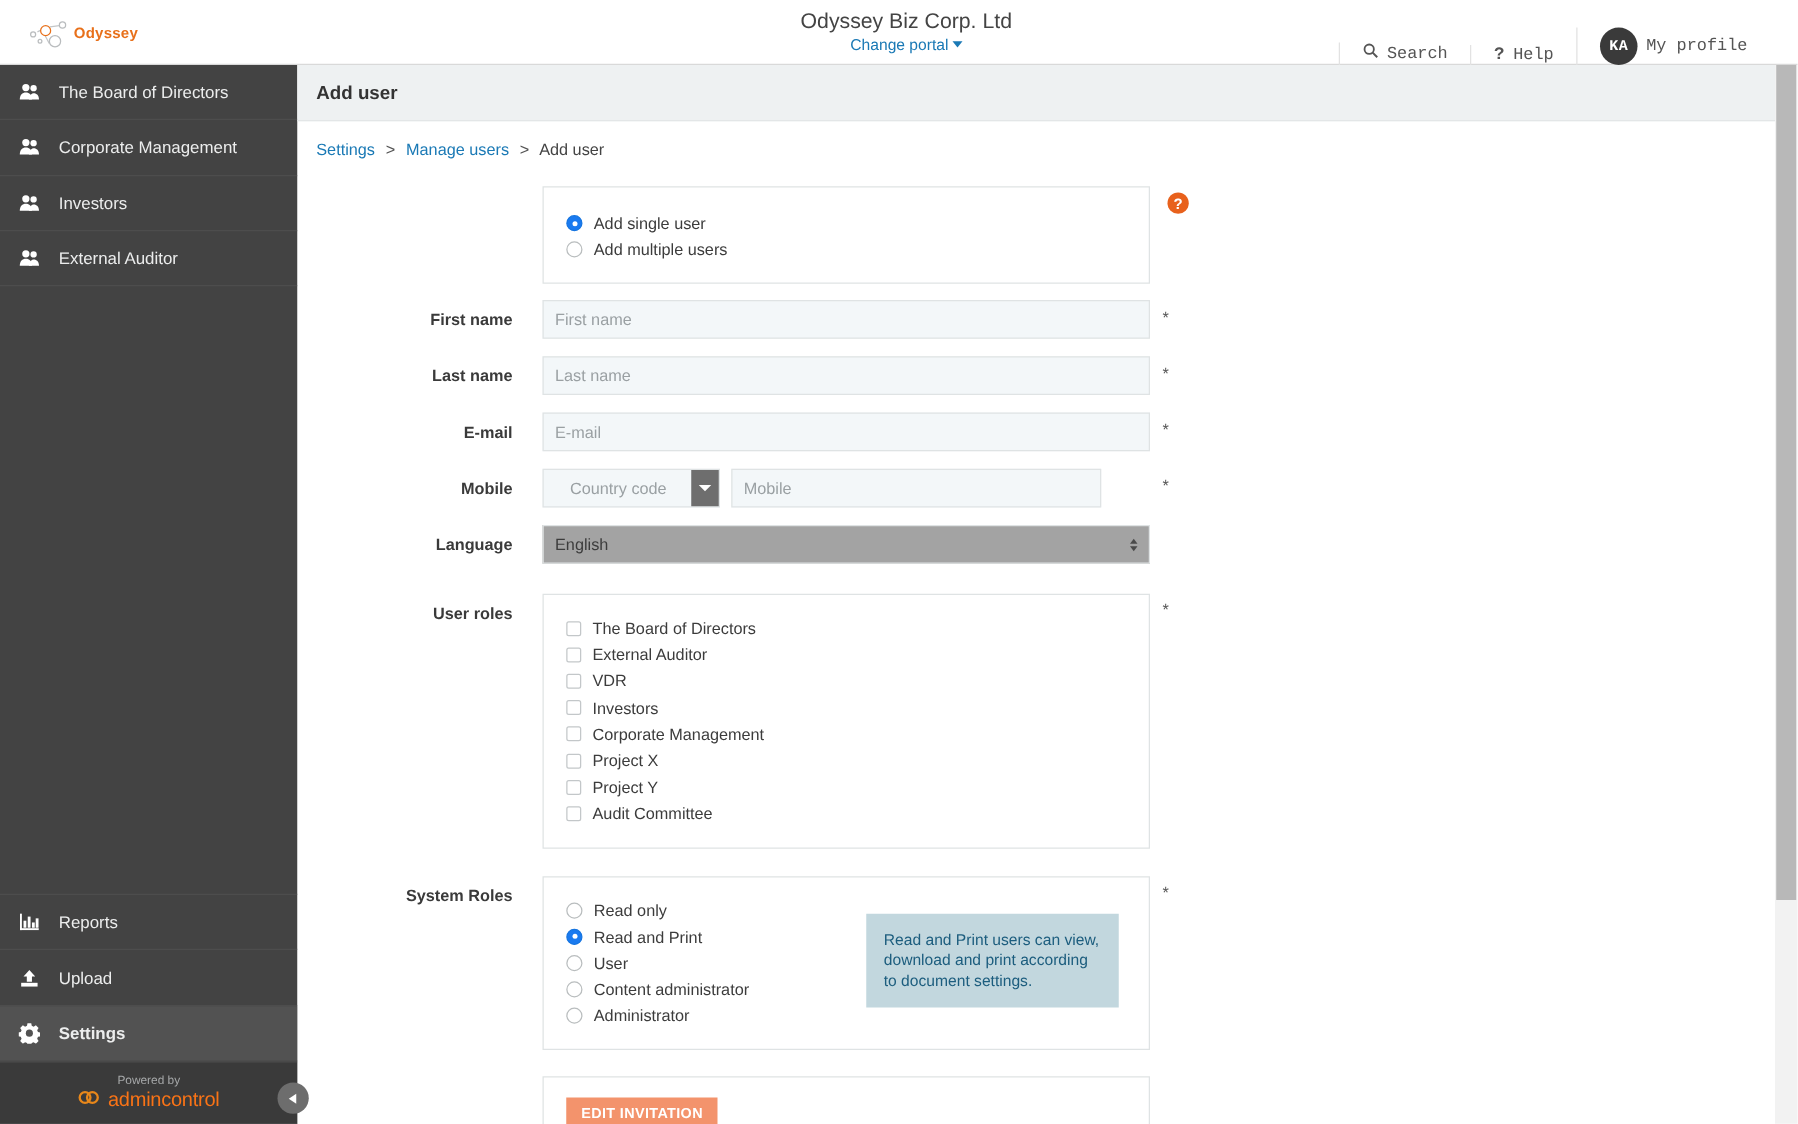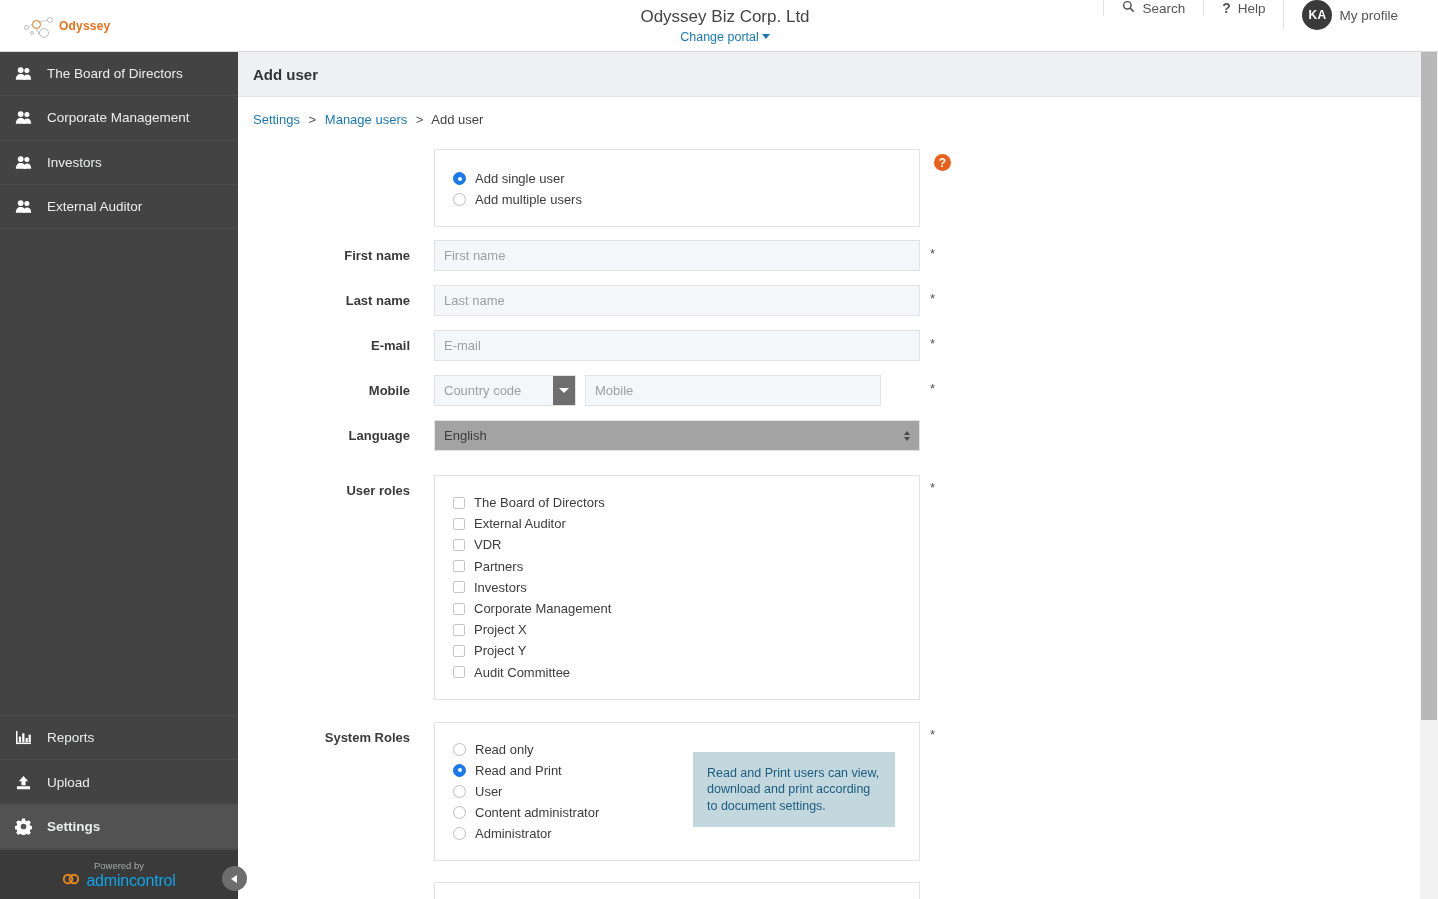--- a/index.html
+++ b/index.html
@@ -31,21 +31,21 @@
     pointer-events: none;
     margin-left: 12px;
   }
   .portal-title { font-size: 17px; color: #444; line-height: 20px; }
   .portal-change { font-size: 12.5px; color: #1a79b5; line-height: 17px; pointer-events: auto; cursor: pointer; }
   .caret-dn {
     display: inline-block; width: 0; height: 0; margin-left: 3px; vertical-align: middle;
     border-left: 4px solid transparent; border-right: 4px solid transparent; border-top: 5px solid #1a79b5;
   }
 
-  .topnav { position: absolute; right: 22px; top: 0; height: 52px; display: flex; align-items: flex-start; }
+  .topnav { position: absolute; right: 22px; top: 0; height: 52px; display: flex; align-items: flex-end; font-family: Liberation Mono, monospace; }
   .topnav-item {
     display: flex; align-items: center; padding: 0 18px; font-size: 13.5px; color: #555;
     border-left: 1px solid #e2e2e2; cursor: pointer; gap: 7px; white-space: nowrap;
   }
   .topnav-item.logout { color: #1a79b5; border-left: 1px solid #e2e2e2; padding-right: 14px; }
   .avatar {
     width: 30px; height: 30px; border-radius: 50%; background: #3a3a3a; color: #fff;
     font-size: 12px; font-weight: bold; display: flex; align-items: center; justify-content: center;
     letter-spacing: .3px;
   }
@@ -63,21 +63,21 @@
   }
   .side-item.active { background: #525252; font-weight: bold; }
   .side-item .ico { width: 19px; display: flex; align-items: center; justify-content: center; flex: 0 0 19px; }
   .side-bottom { border-top: 1px solid #4d4d4d; }
   .side-footer {
     height: 50px; background: #3a3a3a; display: flex; flex-direction: column;
     align-items: center; justify-content: center; border-top: 1px solid #4d4d4d;
   }
   .powered { font-size: 9.5px; color: #a6a8a9; line-height: 12px; }
   .ac-brand { display: flex; align-items: center; gap: 5px; }
-  .ac-name { font-size: 16px; color: #0ea5e9; letter-spacing: -.2px; }
+  .ac-name { font-size: 16px; color: #f97316; letter-spacing: -.2px; }
   .collapse-btn {
     position: absolute; left: 222px; top: 866px; width: 25px; height: 25px;
     border-radius: 50%; background: #6d6d6d; display: flex; align-items: center; justify-content: center;
     cursor: pointer; z-index: 6;
   }
   .collapse-arrow {
     width: 0; height: 0; border-top: 4px solid transparent; border-bottom: 4px solid transparent;
     border-right: 6px solid #ffffff; margin-right: 2px;
   }
 
@@ -126,21 +126,21 @@
 
   .tinput {
     width: 486px; height: 31px; border: 1px solid #dfe3e4; background: #f3f7f9;
     padding: 0 9px; font-size: 13px; color: #444; font-family: "Liberation Sans", sans-serif;
     outline: none;
   }
   .tinput::placeholder { color: #9aa0a3; }
 
   .ccode {
     width: 142px; height: 31px; border: 1px solid #dfe3e4; background: #f3f7f9;
-    display: flex; align-items: center; padding-left: 9px; font-size: 13px; color: #9aa0a3;
+    display: flex; align-items: center; padding-left: 21px; font-size: 13px; color: #9aa0a3;
     position: relative; cursor: pointer;
   }
   .ccode-btn {
     position: absolute; right: 0; top: 0; width: 22px; height: 29px; background: #6e6e6e;
     display: flex; align-items: center; justify-content: center; cursor: pointer;
   }
   .ccode-arrow {
     width: 0; height: 0; border-left: 5px solid transparent; border-right: 5px solid transparent;
     border-top: 5px solid #ffffff;
   }
@@ -431,24 +431,20 @@
             <span class="chkbox"></span>
             <span class="chk-label">The Board of Directors</span>
           </div>
           <div class="chk-opt">
             <span class="chkbox"></span>
             <span class="chk-label">External Auditor</span>
           </div>
           <div class="chk-opt">
             <span class="chkbox"></span>
             <span class="chk-label">VDR</span>
-          </div>
-          <div class="chk-opt">
-            <span class="chkbox"></span>
-            <span class="chk-label">Partners</span>
           </div>
           <div class="chk-opt">
             <span class="chkbox"></span>
             <span class="chk-label">Investors</span>
           </div>
           <div class="chk-opt">
             <span class="chkbox"></span>
             <span class="chk-label">Corporate Management</span>
           </div>
           <div class="chk-opt">

